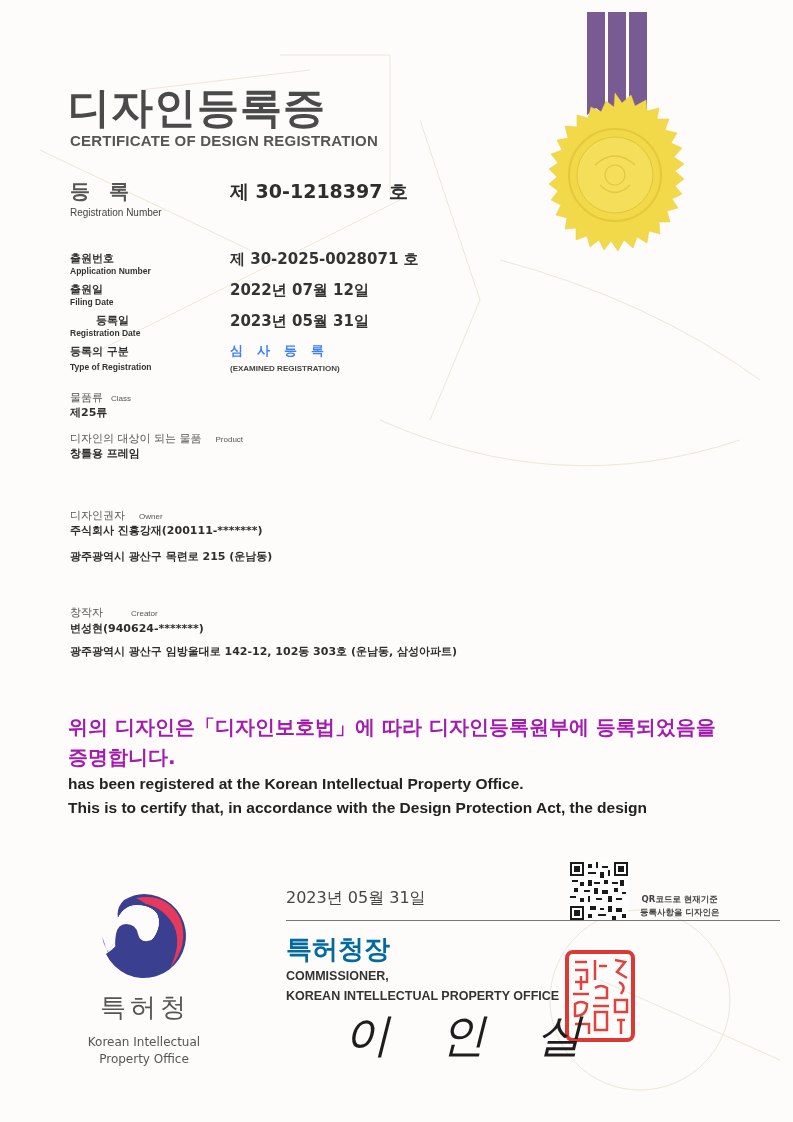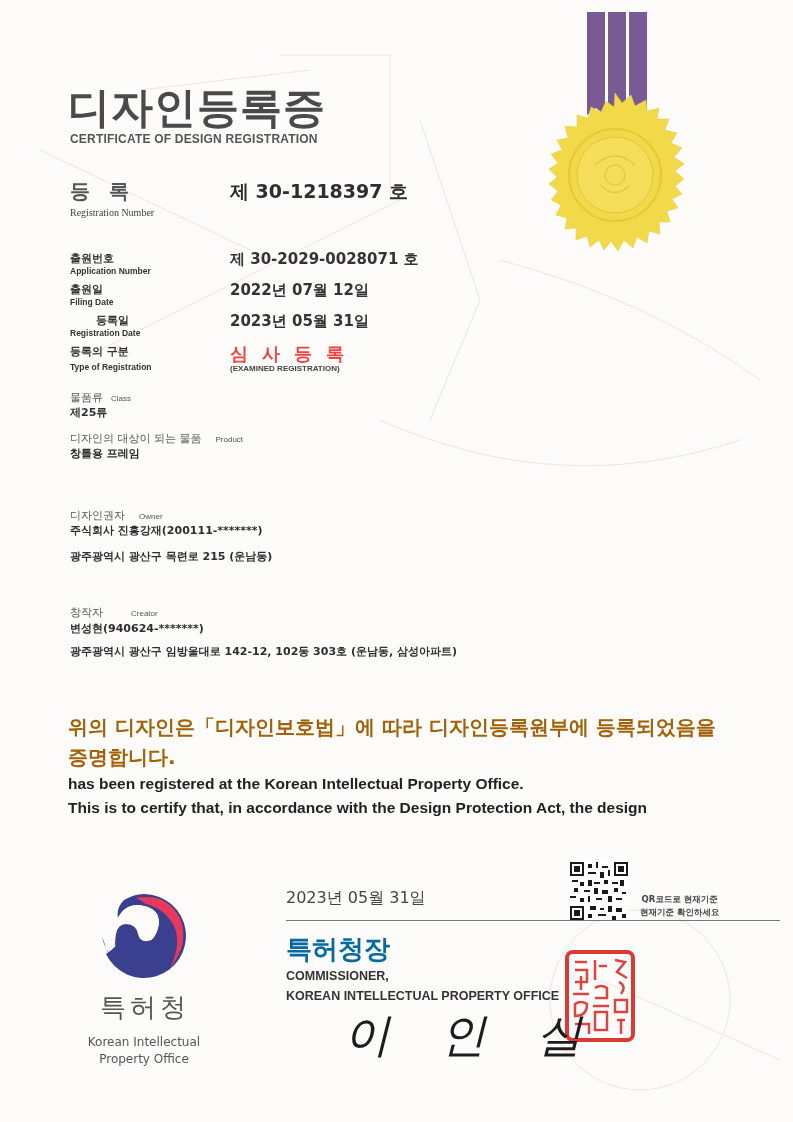--- a/index.html
+++ b/index.html
@@ -5,33 +5,33 @@
     html, body { margin: 0; padding: 0; }
     body {
       width: 793px; height: 1122px; position: relative; overflow: hidden;
       background: #fdfcfa;
       font-family: "DejaVu Sans", "Liberation Sans", sans-serif;
       color: #2b2b2b;
     }
     .bgpattern { position: absolute; inset: 0; pointer-events: none; }
     .abs { position: absolute; white-space: nowrap; }
     .title-ko { left: 68px; top: 80px; font-size: 42px; font-weight: bold; color: #4a4a4a; letter-spacing: 1px; }
-    .title-en { left: 70px; top: 132px; font-size: 12px; font-weight: bold; color: #555; font-family: "Liberation Sans", sans-serif; letter-spacing: 0.2px; }
+    .title-en { left: 70px; top: 132px; font-size: 15px; font-weight: bold; color: #555; font-family: "Liberation Sans", sans-serif; letter-spacing: 0.2px; }
     .lbl-ko-big { font-size: 20px; font-weight: bold; color: #555; letter-spacing: 6px; }
-    .lbl-en-small { font-size: 10px; color: #444; font-family: Liberation Serif, serif; }
+    .lbl-en-small { font-size: 10px; color: #444; font-family: Liberation Sans, sans-serif; }
     .lbl-ko { font-size: 11px; font-weight: bold; color: #333; }
     .lbl-en { font-size: 8.5px; font-weight: bold; color: #333; font-family: "Liberation Sans", sans-serif; }
     .val-big { font-size: 19px; font-weight: bold; color: #2e2e2e; }
     .val { font-size: 15px; color: #333; font-weight: bold; }
-    .val-type { font-size: 18px; color: #ef4444; font-weight: bold; letter-spacing: 14px; }
+    .val-type { font-size: 13px; color: #3b82f6; font-weight: bold; letter-spacing: 14px; }
     .val-type-en { font-size: 8px; color: #444; font-weight: bold; font-family: "Liberation Sans", sans-serif; }
     .sec-lbl { font-size: 11px; color: #555; margin-top: 23px; }
     .sec-lbl-en { font-size: 8px; color: #555; font-family: "Liberation Sans", sans-serif; margin-left: 8px; }
     .sec-val { font-size: 11px; font-weight: bold; color: #2e2e2e; }
-    .cert-ko { left: 68px; top: 712px; font-size: 20px; font-weight: bold; color: #a16207; line-height: 30px; }
+    .cert-ko { left: 68px; top: 712px; font-size: 20px; font-weight: bold; color: #a21caf; line-height: 30px; }
     .cert-en { left: 68px; top: 772px; font-size: 15.5px; font-weight: bold; color: #222; line-height: 24px; font-family: "Liberation Sans", sans-serif; }
     .date-bottom { left: 286px; top: 888px; font-size: 16px; color: #444; }
     .hline { position: absolute; left: 286px; top: 920px; width: 494px; height: 1px; background: #777; }
     .commissioner-ko { left: 286px; top: 932px; font-size: 26px; font-weight: bold; color: #0369a1; }
     .commissioner-en { left: 286px; top: 966px; font-size: 12.5px; font-weight: bold; color: #333; line-height: 20px; font-family: "Liberation Sans", sans-serif; }
     .qr-caption { left: 640px; top: 893px; font-size: 8.5px; font-weight: bold; color: #444; line-height: 13px; text-align: center; }
     .kipo-ko { left: 100px; top: 990px; font-size: 26px; color: #555; letter-spacing: 4px; }
     .kipo-en { left: 74px; top: 1034px; font-size: 12px; color: #555; text-align: center; line-height: 17px; width: 140px; font-family: "DejaVu Sans", sans-serif; }
     .signature { left: 300px; top: 1005px; font-size: 46px; color: #1d1d1d; font-family: "DejaVu Serif", serif; font-style: italic; letter-spacing: 50px; margin-left: 44px; }
   </style>
@@ -54,21 +54,21 @@
 
 <div class="abs title-ko">디자인등록증</div>
 <div class="abs title-en">CERTIFICATE OF DESIGN REGISTRATION</div>
 
 <div class="abs lbl-ko-big" style="left:70px; top:178px;">등 록</div>
 <div class="abs lbl-en-small" style="left:70px; top:207px;">Registration Number</div>
 <div class="abs val-big" style="left:230px; top:179px;">제 30-1218397 호</div>
 
 <div class="abs lbl-ko" style="left:70px; top:251px;">출원번호</div>
 <div class="abs lbl-en" style="left:70px; top:266px;">Application Number</div>
-<div class="abs val" style="left:230px; top:250px;">제 30-2029-0028071 호</div>
+<div class="abs val" style="left:230px; top:250px;">제 30-2025-0028071 호</div>
 
 <div class="abs lbl-ko" style="left:70px; top:282px;">출원일</div>
 <div class="abs lbl-en" style="left:70px; top:297px;">Filing Date</div>
 <div class="abs val" style="left:230px; top:281px;">2022년 07월 12일</div>
 
 <div class="abs lbl-ko" style="left:70px; top:313px;margin-left:26px;">등록일</div>
 <div class="abs lbl-en" style="left:70px; top:328px;">Registration Date</div>
 <div class="abs val" style="left:230px; top:312px;">2023년 05월 31일</div>
 
 <div class="abs lbl-ko" style="left:70px; top:344px;">등록의 구분</div>
@@ -167,21 +167,21 @@
     <rect x="19" y="22" width="2" height="3"></rect>
       <rect x="23" y="23" width="3" height="2"></rect>
       <rect x="9" y="26" width="2" height="2"></rect>
     <rect x="14" y="26" width="4" height="1"></rect>
       <rect x="21" y="27" width="2" height="2"></rect>
       <rect x="26" y="26" width="2" height="2"></rect>
   </g>
 </svg>
 <div class="abs qr-caption">
   <div>QR코드로 현재기준</div>
-  <div>현재기준 확인하세요</div>
+  <div>등록사항을 디자인은</div>
 </div>
 
 <div class="abs date-bottom">2023년 05월 31일</div>
 <div class="hline"></div>
 <div class="abs commissioner-ko">특허청장</div>
 <div class="abs commissioner-en">
   <div>COMMISSIONER,</div>
   <div>KOREAN INTELLECTUAL PROPERTY OFFICE</div>
 </div>
 

